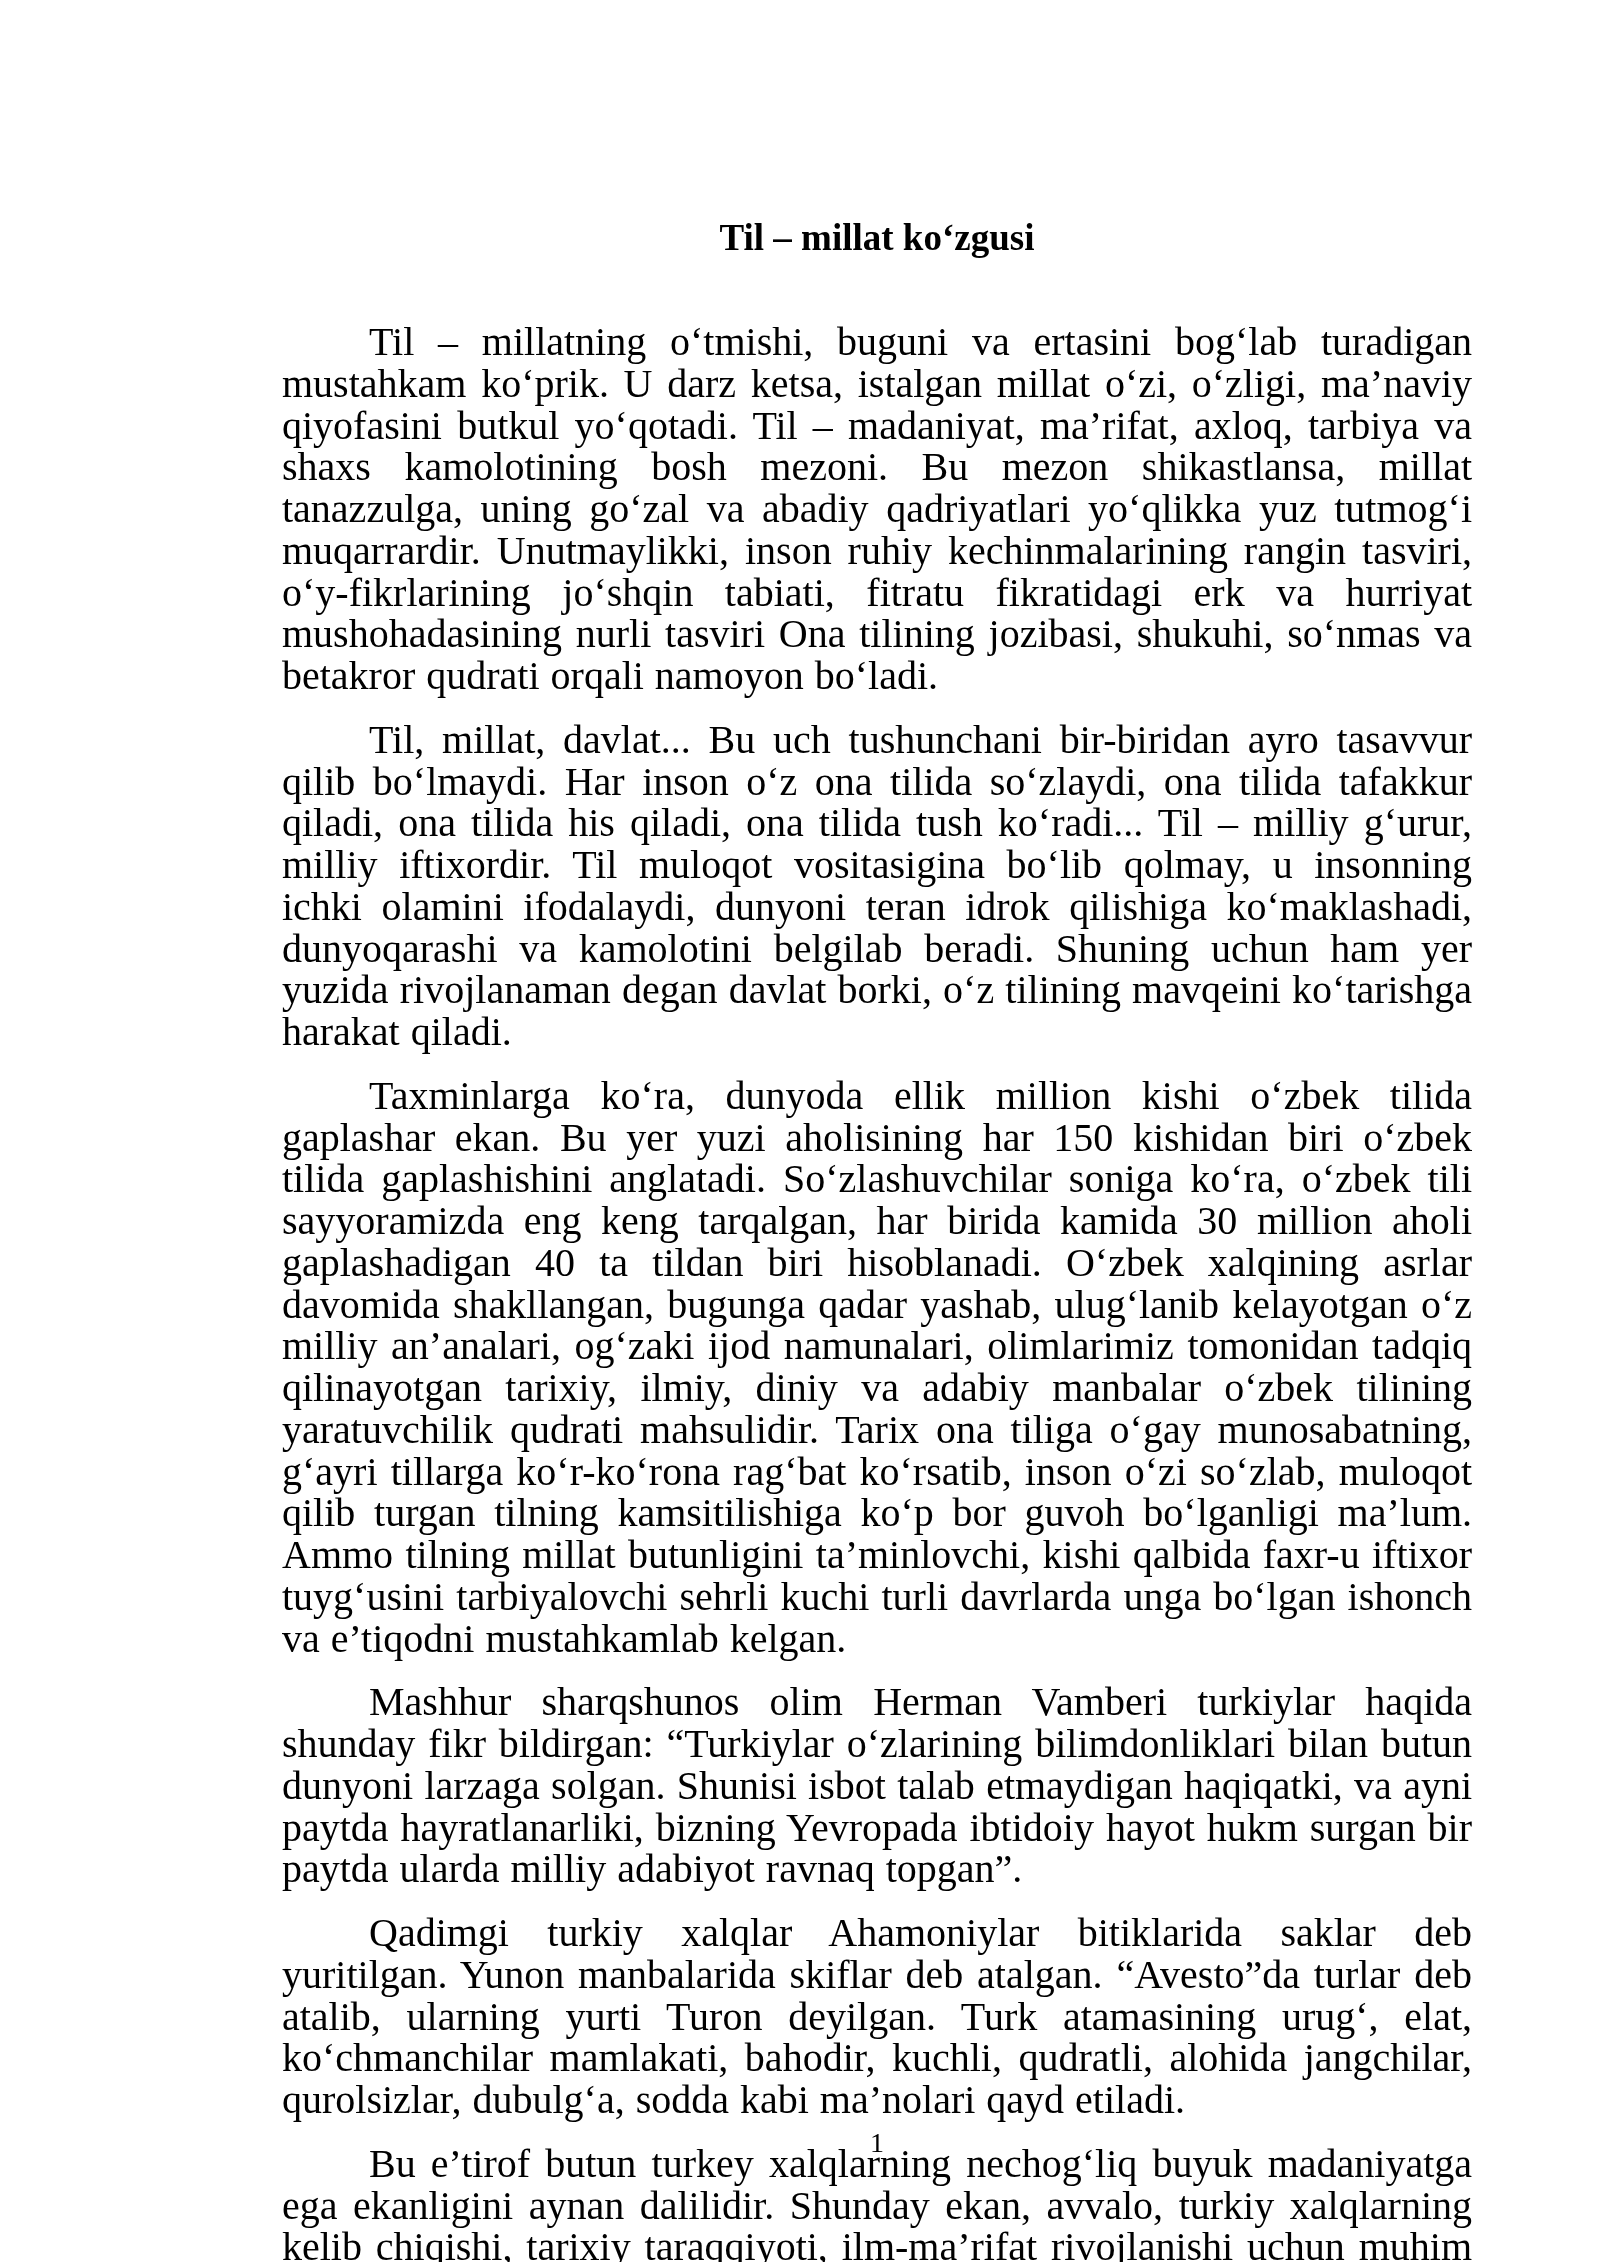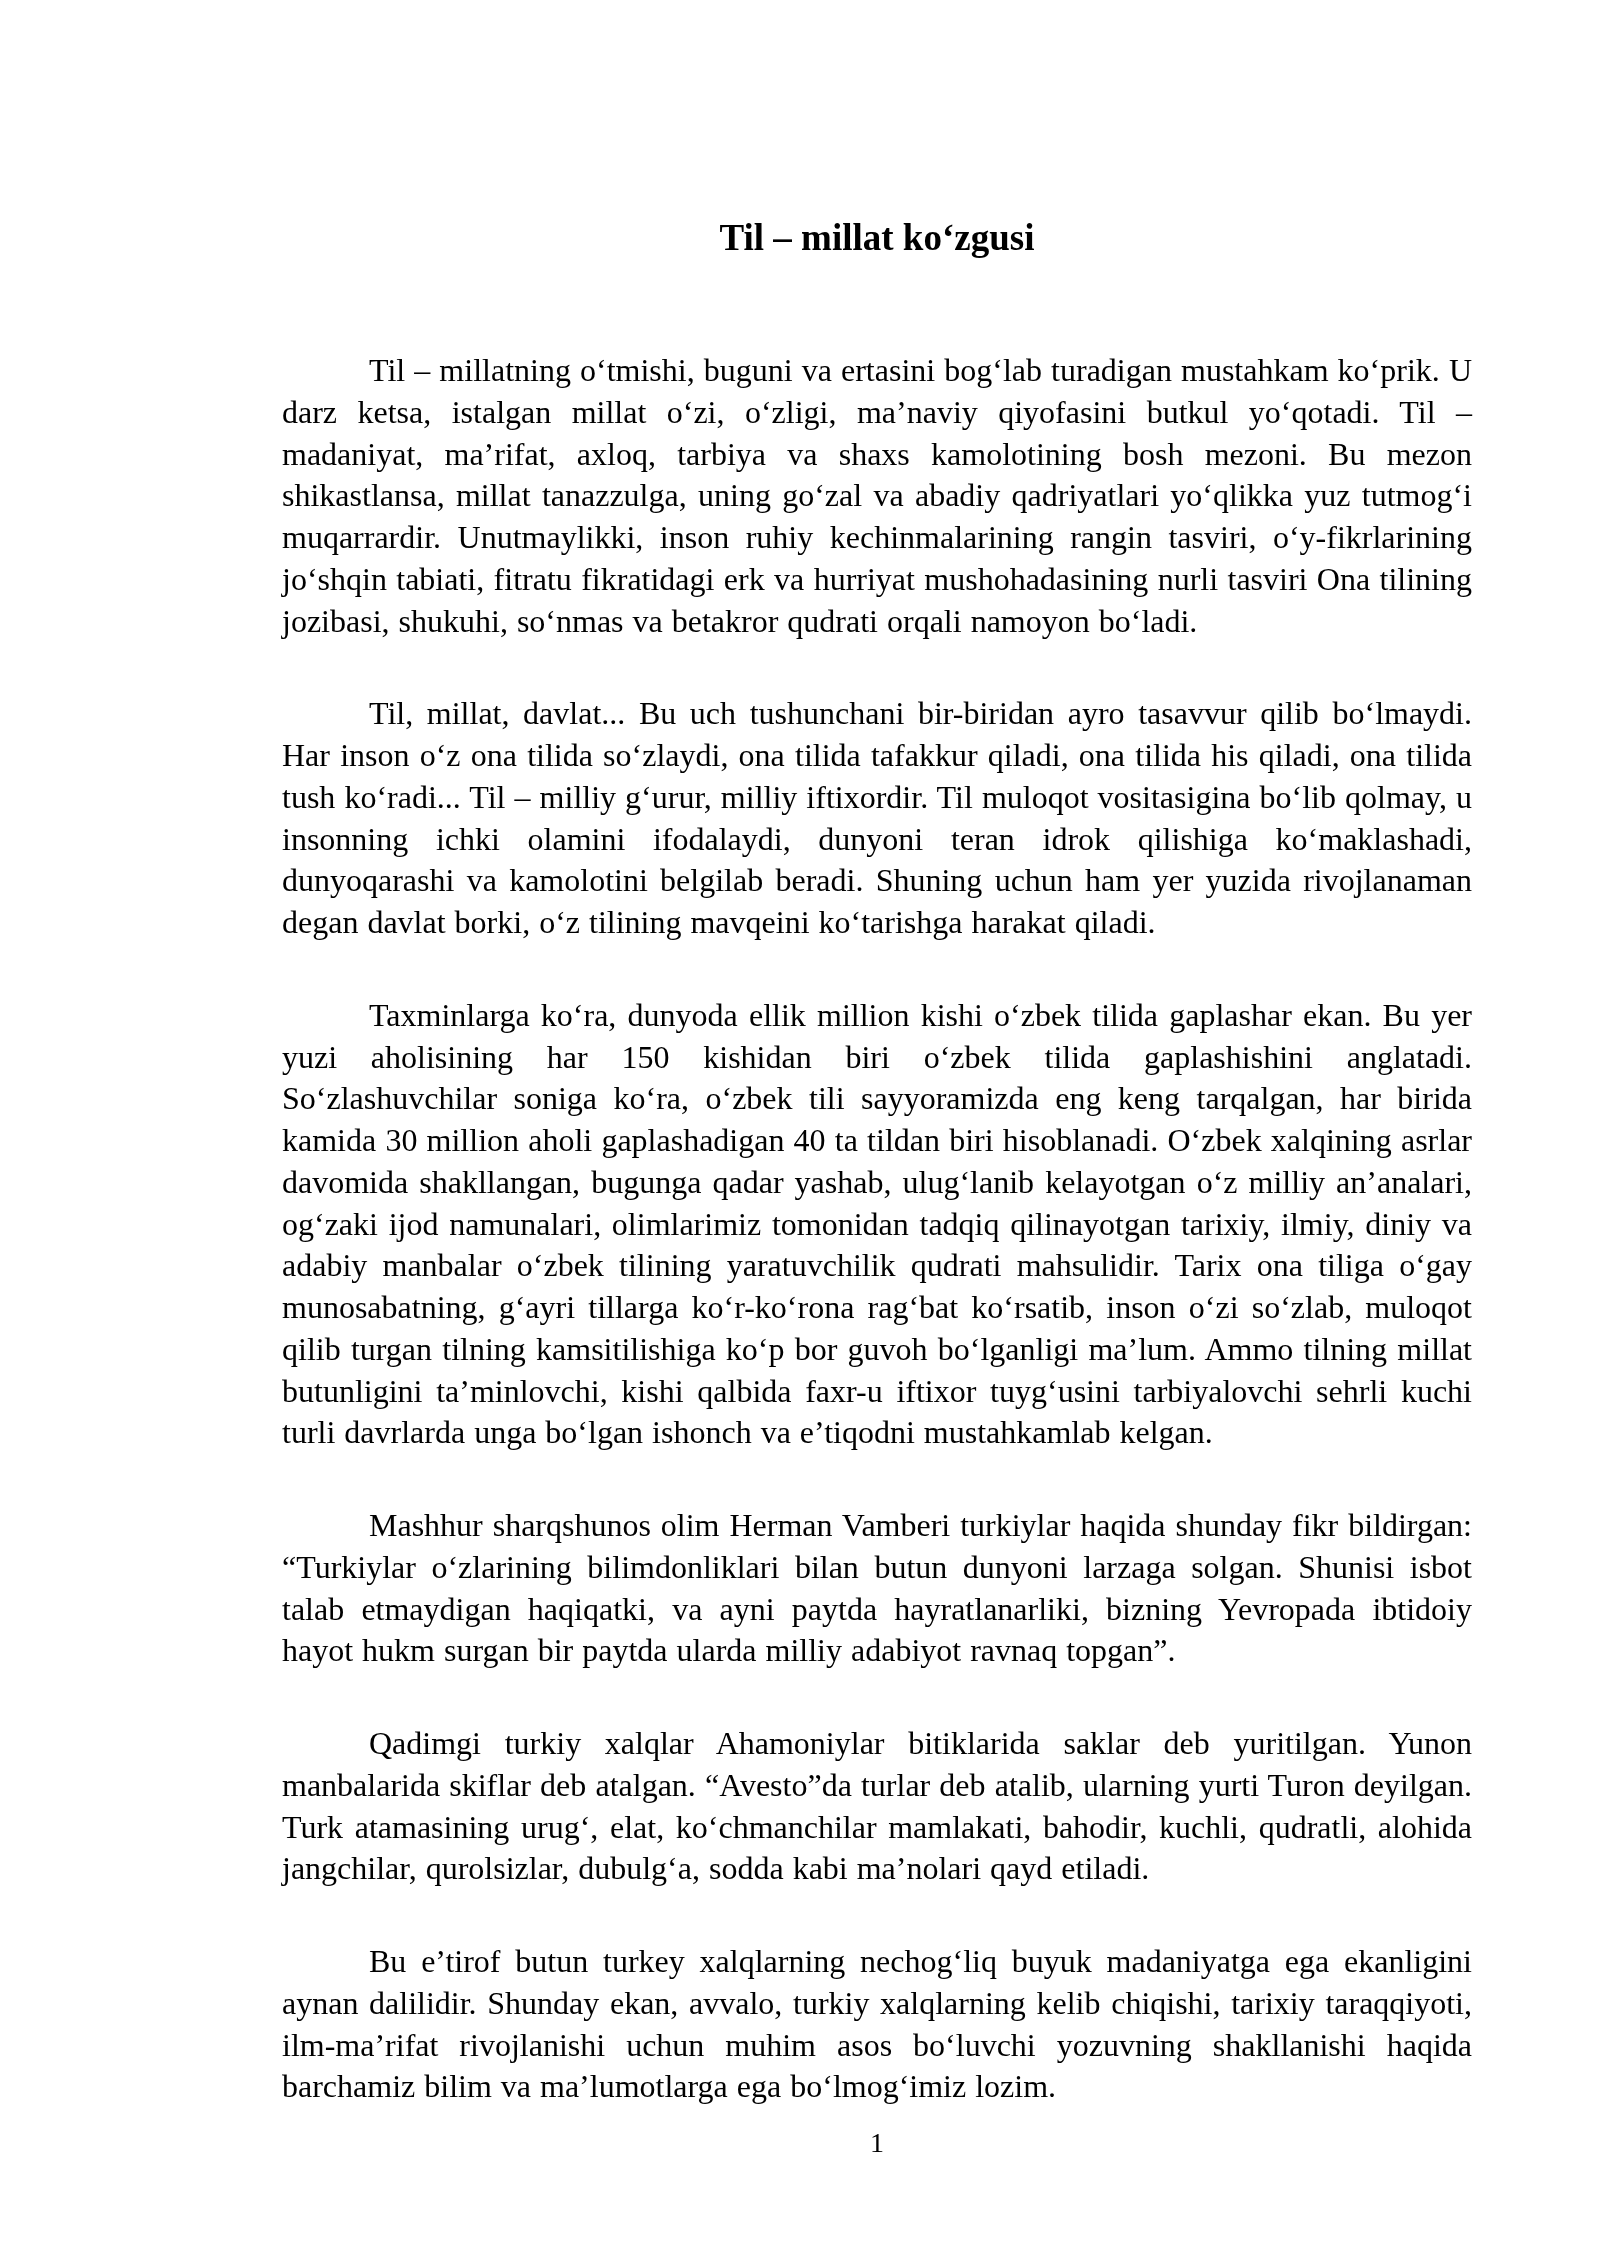--- a/index.html
+++ b/index.html
@@ -22,27 +22,26 @@
     width: 1256px;
   }
   .doc-title {
     font-size: 37px;
     line-height: 44px;
     font-weight: bold;
     text-align: center;
     margin-bottom: 28px;
   }
   .doc-body p {
-    font-size: 32px;
+    font-size: 40px;
     line-height: 41.75px;
     text-align: justify;
     text-indent: 87px;
     word-spacing: 1px;
     hyphens: none;
-    margin-top: 29px;
   }
   .page-number {
     position: absolute;
     left: 227px;
     top: 2094px;
     width: 1256px;
     text-align: center;
     font-size: 28px;
     line-height: 32px;
   }

